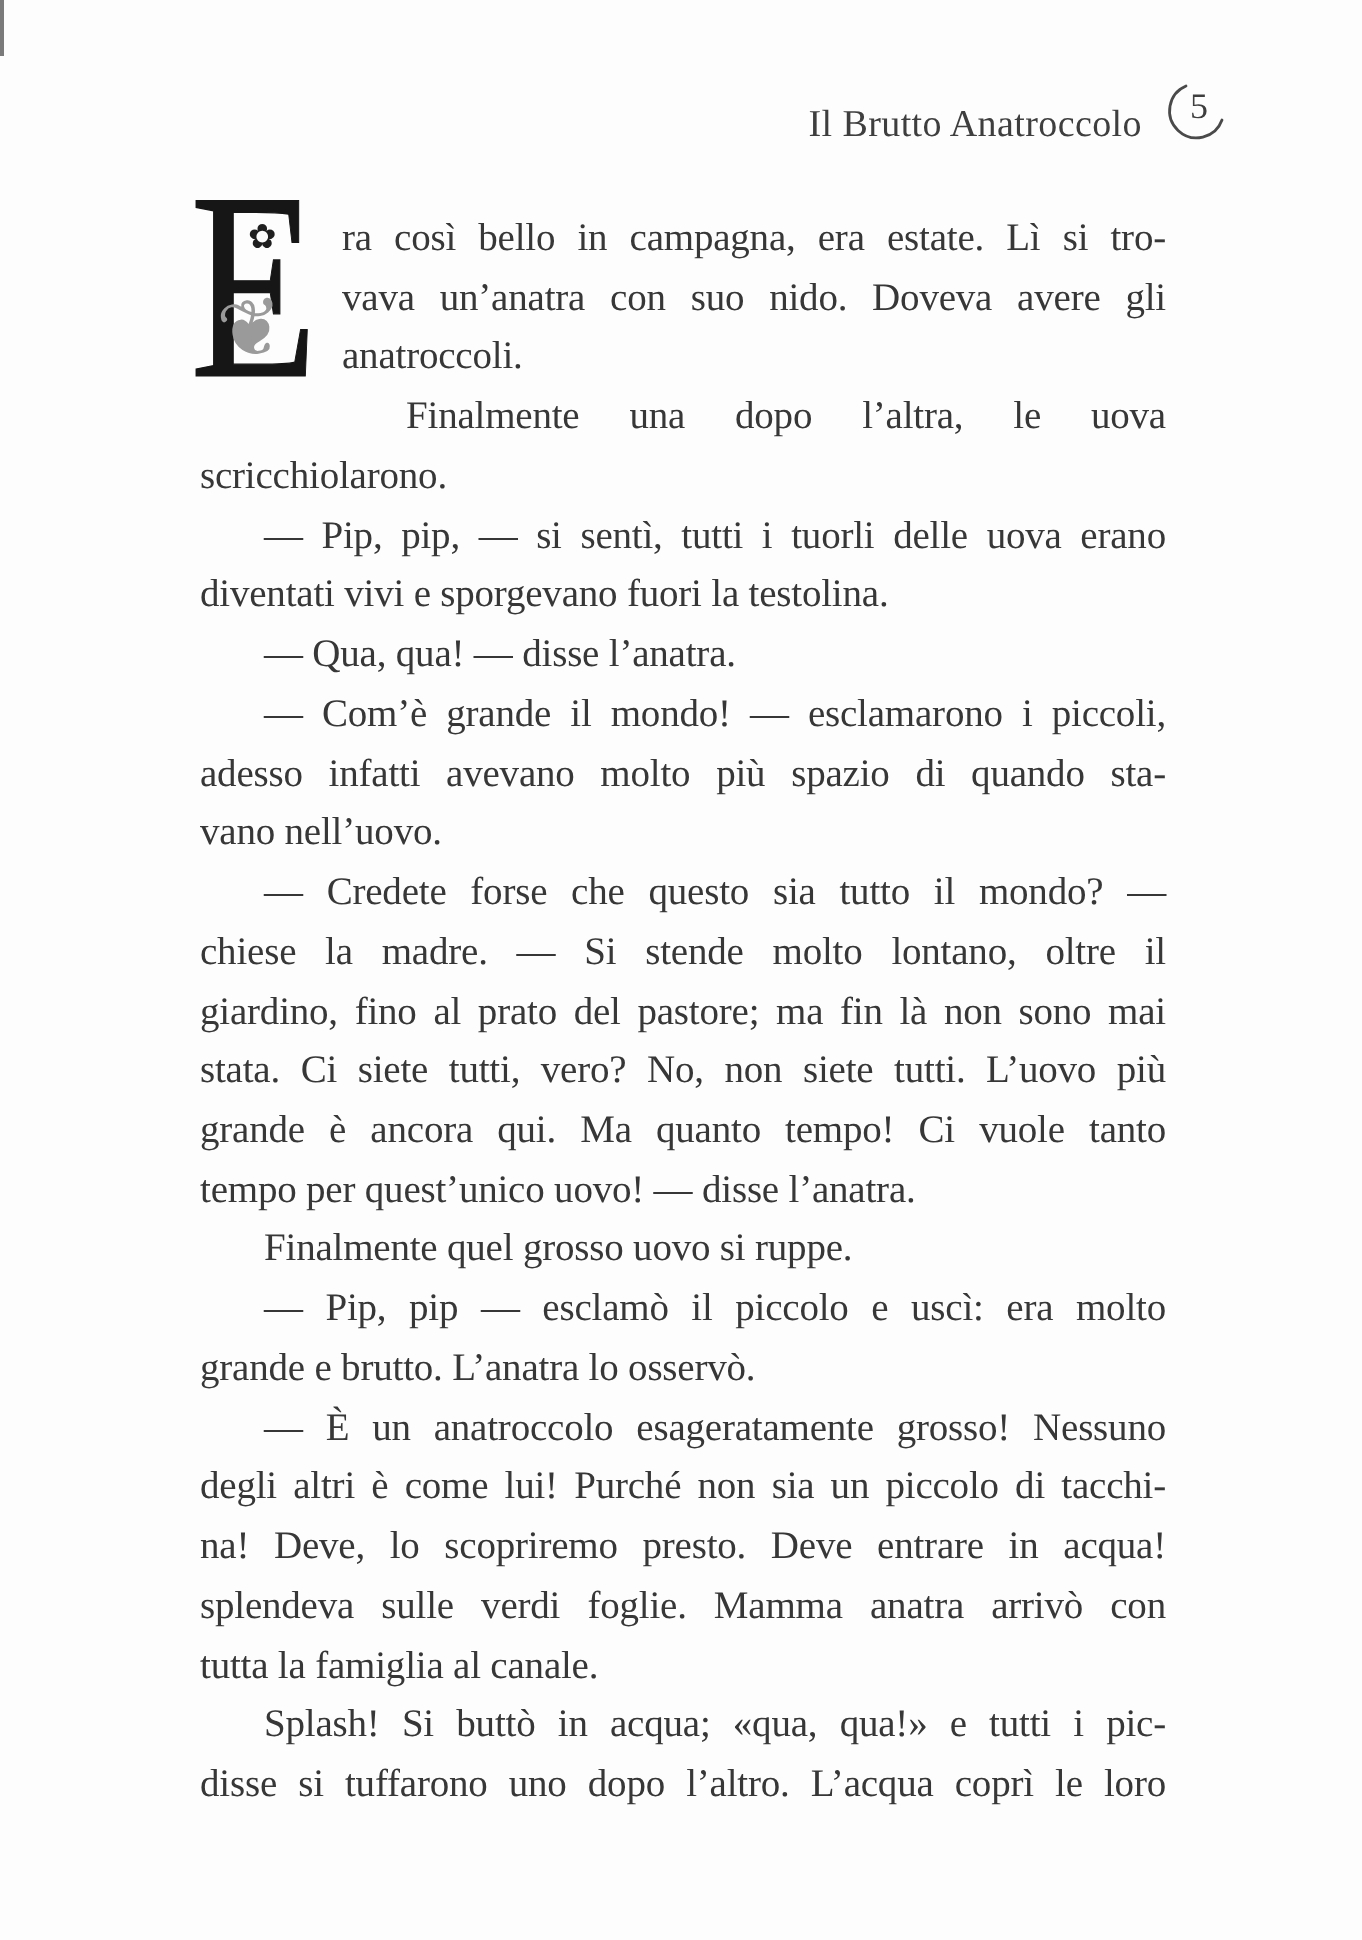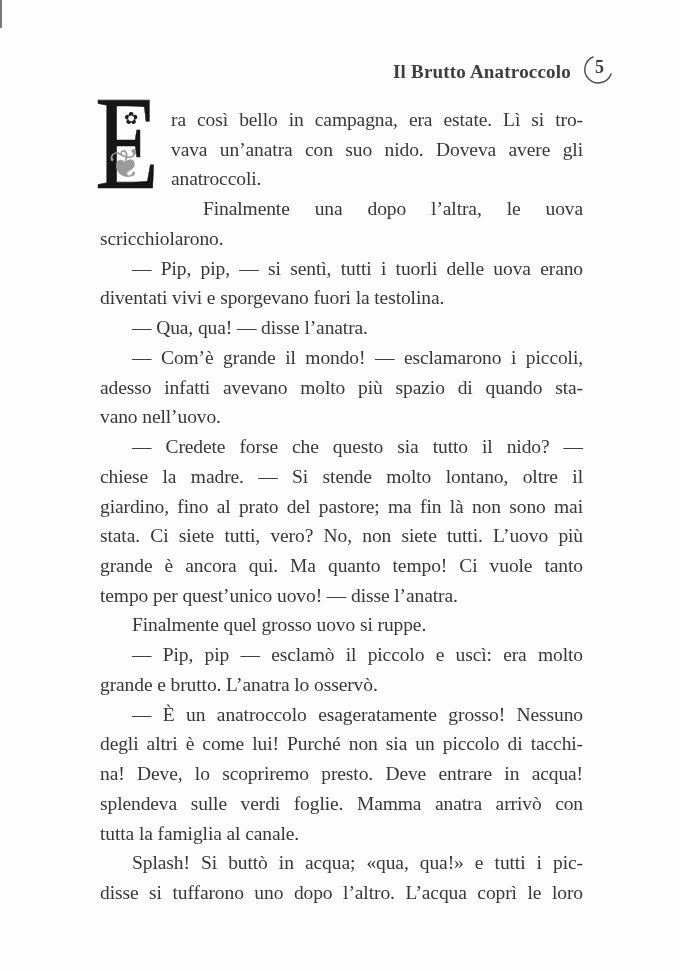--- a/index.html
+++ b/index.html
@@ -11,22 +11,22 @@
     color:#373737;
     overflow:hidden;
   }
   
   .artifact{
     position:absolute;left:0;top:0;width:2px;height:28px;
     background:#636363;opacity:.85;
   }
   
   .header{
-    position:absolute;top:54px;right:69px;
-    display:flex;align-items:center;font-weight:bold;
+    position:absolute;top:40px;right:69px;
+    display:flex;align-items:flex-end;
   }
   .title{
     font-size:19px;line-height:26px;color:#3e3e3e;letter-spacing:.2px;
     white-space:nowrap;
   }
   .folio{
     position:relative;width:30px;height:36px;margin-left:11px;display:inline-block;
   }
   .folio svg{position:absolute;left:0;top:0;}
   .folio .num{
@@ -93,21 +93,21 @@
   <div class="line">ra così bello in campagna, era estate. Lì si tro-</div>
       <div class="line">vava un’anatra con suo nido. Doveva avere gli</div>
       <div class="line end">anatroccoli.</div>
       <div class="line indent">Finalmente una dopo l’altra, le uova scricchiolarono.</div>
       <div class="line indent">— Pip, pip, — si sentì, tutti i tuorli delle uova erano</div>
       <div class="line end">diventati vivi e sporgevano fuori la testolina.</div>
       <div class="line indent end">— Qua, qua! — disse l’anatra.</div>
       <div class="line indent">— Com’è grande il mondo! — esclamarono i piccoli,</div>
       <div class="line">adesso infatti avevano molto più spazio di quando sta-</div>
       <div class="line end">vano nell’uovo.</div>
-      <div class="line indent">— Credete forse che questo sia tutto il nido? —</div>
+      <div class="line indent">— Credete forse che questo sia tutto il mondo? —</div>
       <div class="line">chiese la madre. — Si stende molto lontano, oltre il</div>
       <div class="line">giardino, fino al prato del pastore; ma fin là non sono mai</div>
       <div class="line">stata. Ci siete tutti, vero? No, non siete tutti. L’uovo più</div>
       <div class="line">grande è ancora qui. Ma quanto tempo! Ci vuole tanto</div>
       <div class="line end">tempo per quest’unico uovo! — disse l’anatra.</div>
       <div class="line indent end">Finalmente quel grosso uovo si ruppe.</div>
       <div class="line indent">— Pip, pip — esclamò il piccolo e uscì: era molto</div>
       <div class="line end">grande e brutto. L’anatra lo osservò.</div>
       <div class="line indent">— È un anatroccolo esageratamente grosso! Nessuno</div>
       <div class="line">degli altri è come lui! Purché non sia un piccolo di tacchi-</div>

